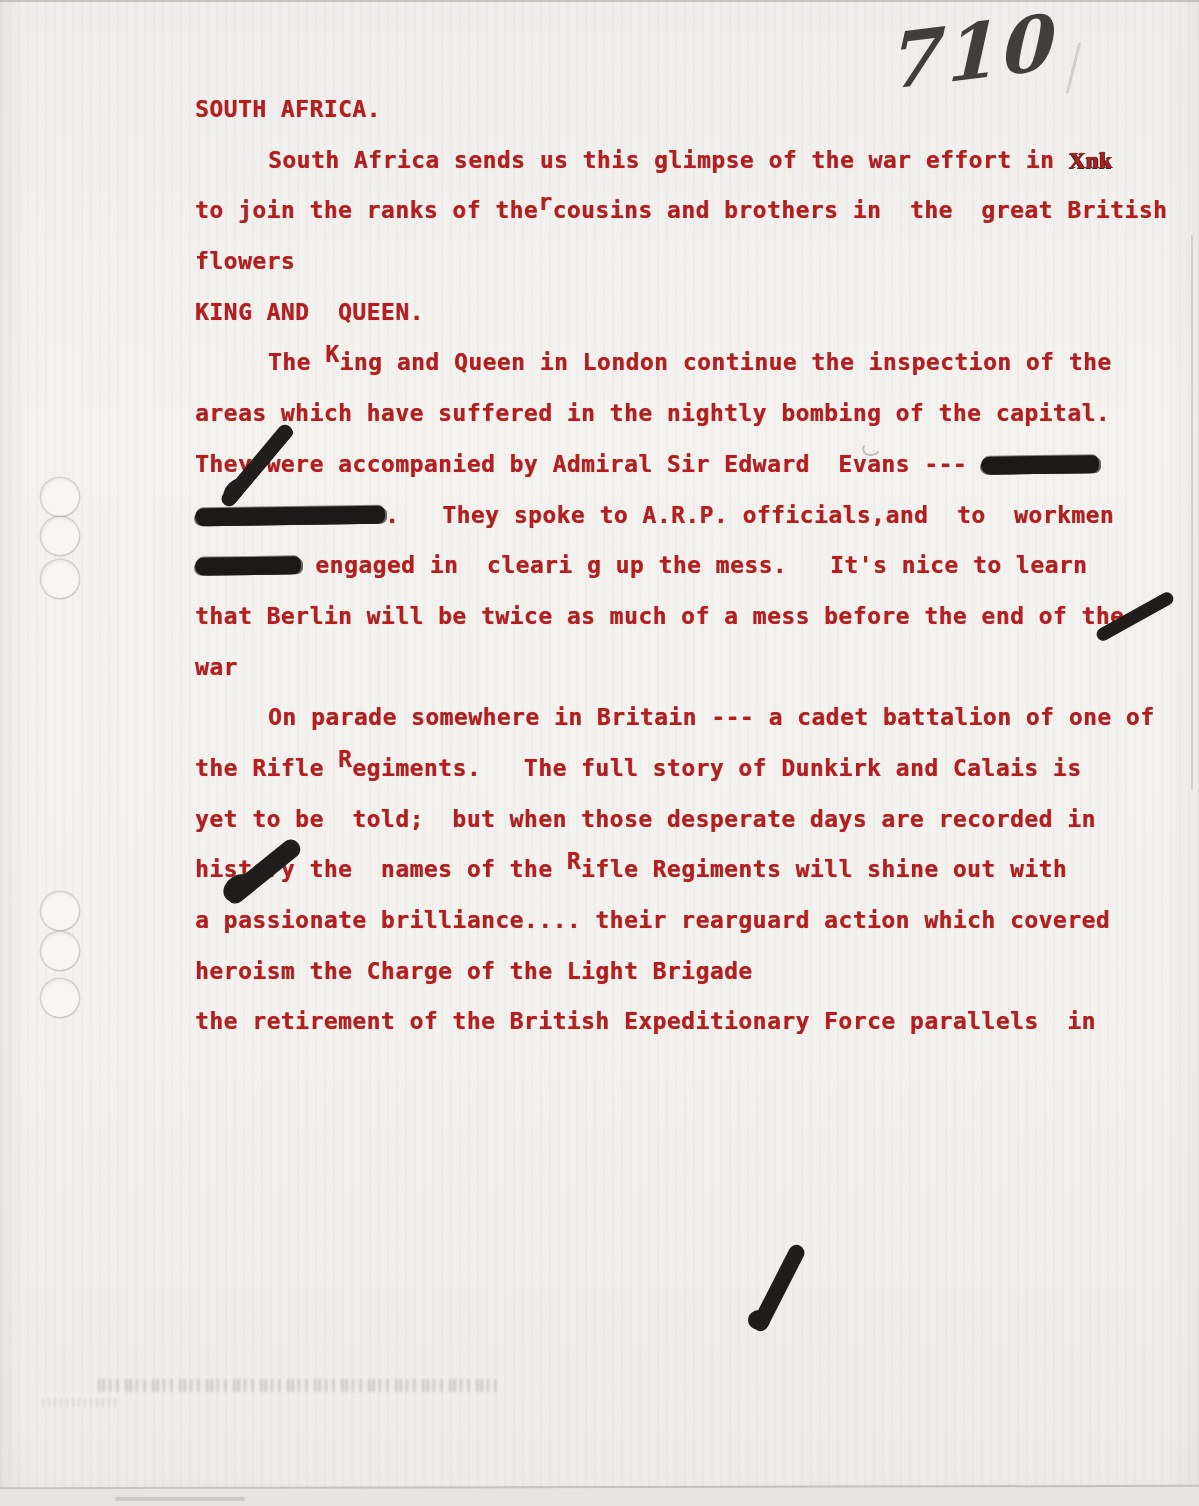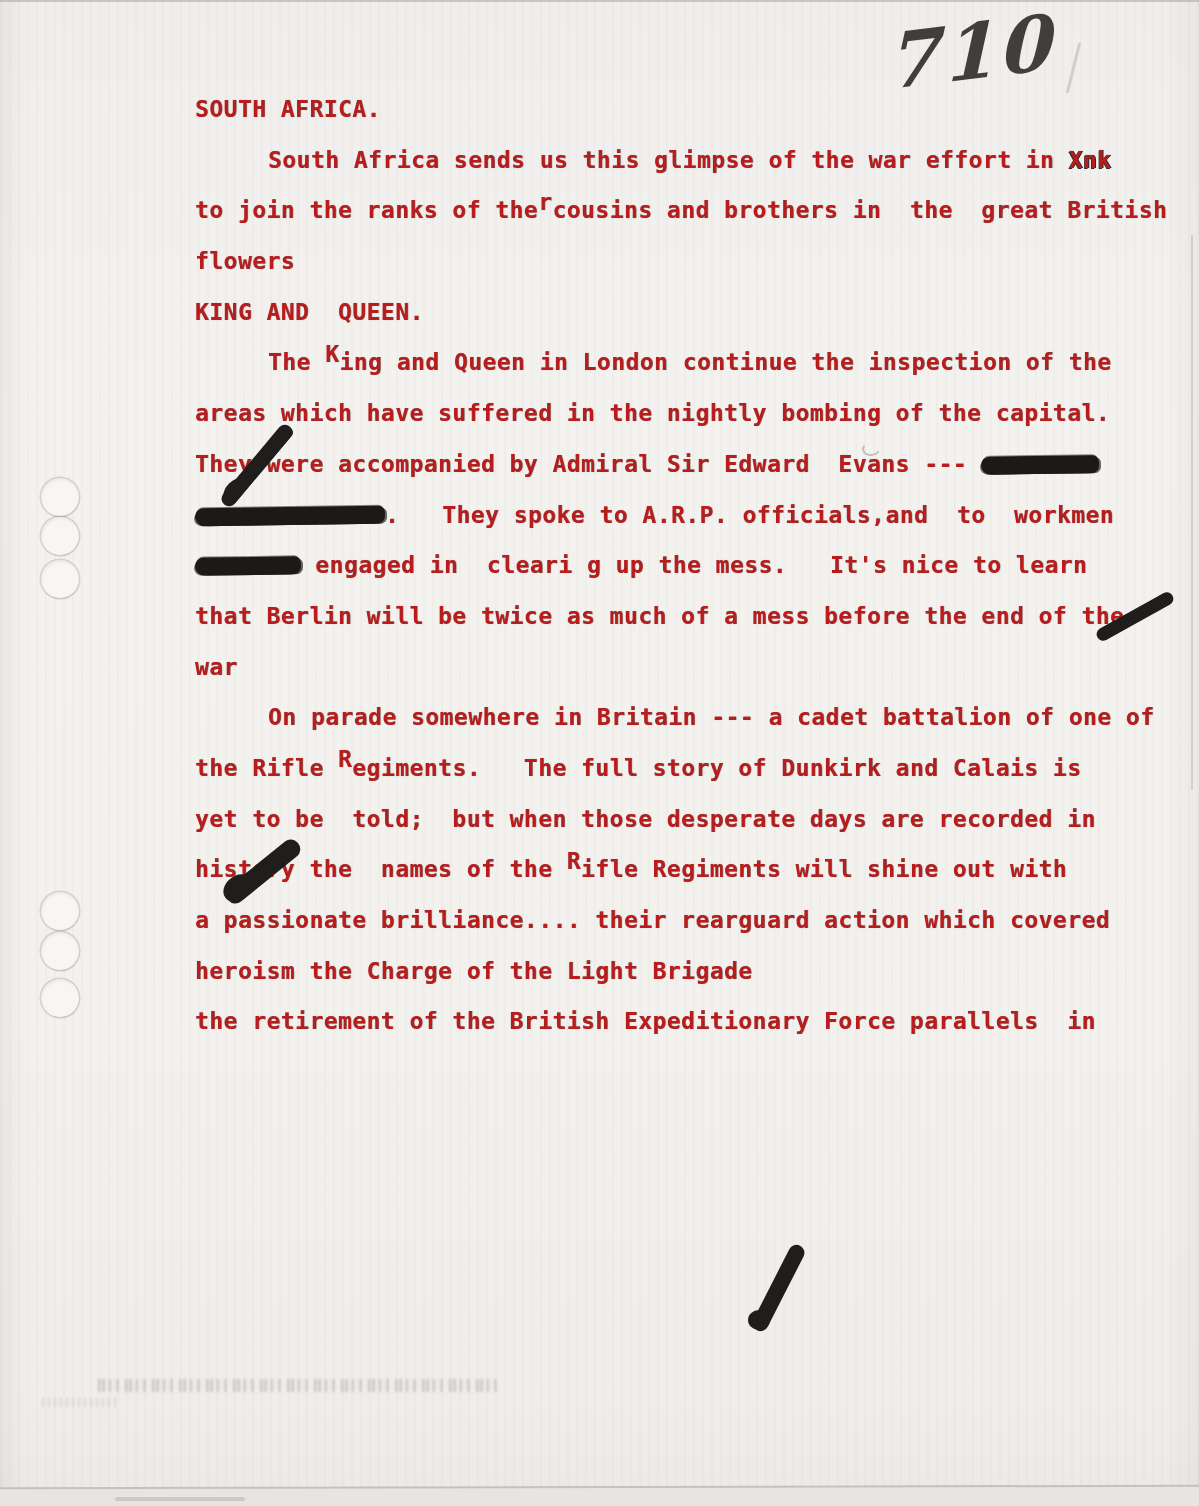--- a/index.html
+++ b/index.html
@@ -22,21 +22,21 @@
 
   
   .typed{
     position:absolute;left:195px;top:94px;width:1010px;
     color:#b91c1c;font-size:23px;font-weight:bold;letter-spacing:0.45px;
     text-shadow:0.5px 0.4px 0.7px rgba(46,43,40,0.6);
   }
   .line{height:50.7px;line-height:30px;white-space:pre;}
   .line.indent{padding-left:73px;}
   .sup{position:relative;top:-0.38em;}
-  .xout{text-shadow:0 0 1px #2e2b28,1px 0 0 #2e2b28,-0.6px 0.6px 0 #2e2b28;}
+  .xout{text-shadow:0 0 1px #2e2b28,1px 0 0 #2e2b28,-0.6px 0.6px 0 #2e2b28;font-family:Liberation Serif, serif;}
   .redact{
     display:inline-block;height:18px;background:#1b1a18;vertical-align:-2px;
     border-radius:9px 7px 8px 10px;transform:rotate(-0.8deg);
     box-shadow:3px 1px 0 -1px rgba(27,26,24,0.65), -3px 2px 0 -2px rgba(27,26,24,0.6), 0 -2px 0 -1px rgba(27,26,24,0.5);
   }
 
   
   .handwritten{
     position:absolute;left:892px;top:14px;
     font-family:"DejaVu Serif","Liberation Serif",serif;

